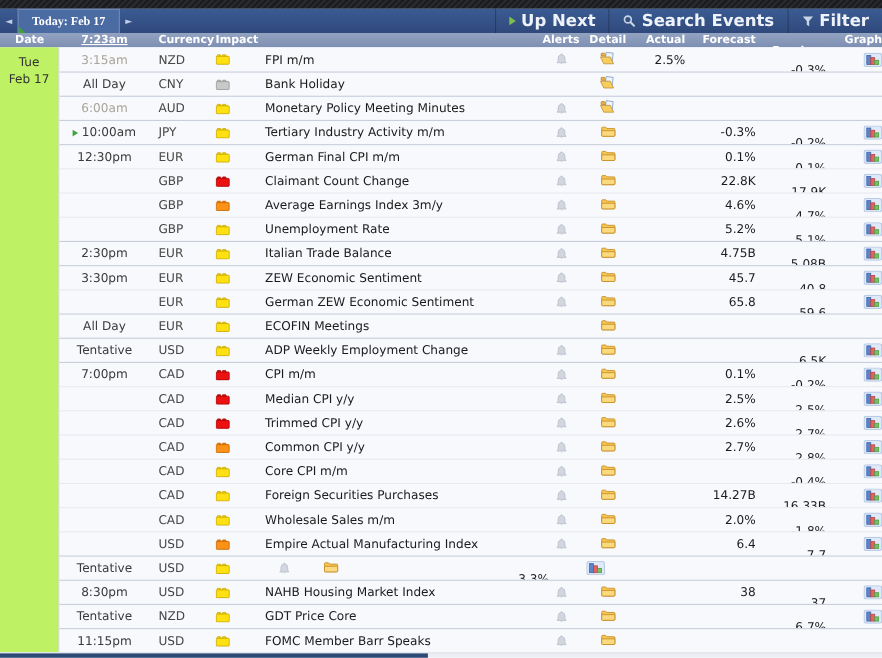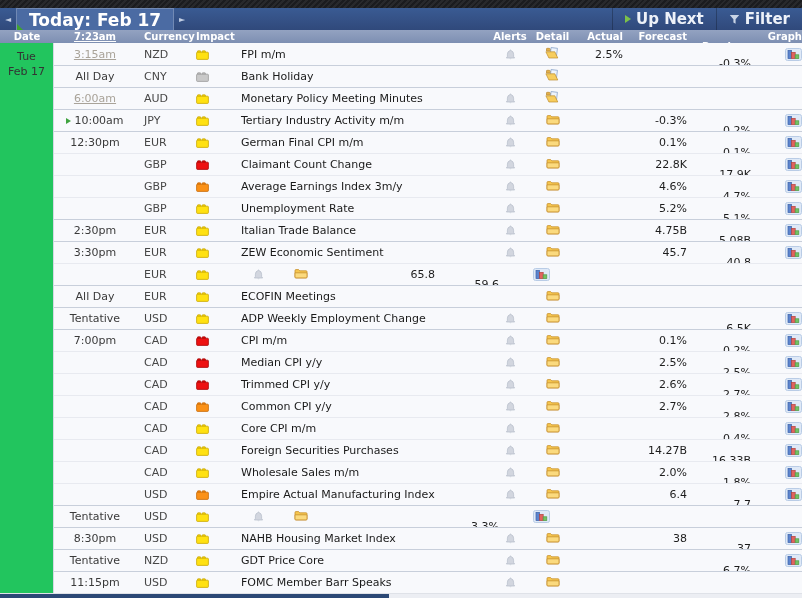--- a/index.html
+++ b/index.html
@@ -21,21 +21,21 @@
     height:22px; background:linear-gradient(#3a5b93,#30497b);
     display:flex; align-items:stretch; color:#fff;
   }
   .nav-arrow {
     width:16px; display:flex; align-items:center; justify-content:center;
     color:#c3cfe4; font-size:8px; cursor:pointer;
   }
   .today-tab {
     position:relative; background:#4b6ba3; border:1px solid #7189b4; border-bottom:none;
     padding:0 12px; display:flex; align-items:center;
-    font-weight:bold; font-size:17px; color:#fff; cursor:pointer;
+    font-weight:bold; font-size:11px; color:#fff; cursor:pointer;font-family:Liberation Serif, serif;
   }
   .today-tab::after {
     content:""; position:absolute; left:0; bottom:0;
     border-left:6px solid #3fa32e; border-top:6px solid transparent;
   }
   .toolbar-spacer { flex:1; }
   .tool-btn {
     display:flex; align-items:center; gap:5px; padding:0 12px;
     border-left:1px solid rgba(0,0,0,.25); color:#eef2f9; font-weight:bold; font-size:15px; cursor:pointer;
   }
@@ -59,33 +59,33 @@
   .c-alerts { width:40px;  text-align:center; }
   .c-detail { width:45px;  text-align:center; }
   .c-actual { width:54px;  text-align:right; padding-right:6px; }
   .c-fore   { width:64px;  text-align:right; padding-right:6px; }
   .c-prev   { width:64px;  text-align:right; padding-right:6px;margin-top:19px; }
   .c-graph  { width:45px;  text-align:right; padding-right:0; }
 
   
   .cal-body { display:flex; height:550px; }
   .date-col {
-    width:54px; background:#22c55e; border-right:1px solid #d4d9e3;
+    width:54px; background:#bef264; border-right:1px solid #d4d9e3;
     text-align:center; padding-top:6px; color:#333; line-height:15px;
   }
   .rows-col { flex:1; display:flex; flex-direction:column; }
 
   .row {
     height:22px; display:flex; align-items:center;
     border-top:1px solid #e8eaf0; background:#f8f9fc;
   }
   .row:first-child { border-top:none; }
   .row.group-start { border-top-color:#c8cfdb; }
   .row .c-time { color:#3a3a3a; }
-  .row.past .c-time { color:#a9a399;text-decoration:underline; }
+  .row.past .c-time { color:#a9a399; }
   .row .c-cur { color:#474747; }
   .row .c-actual, .row .c-fore, .row .c-prev { color:#1c1c1c; }
   .row .c-event { color:#1a1a1a; cursor:pointer; }
 
   .upnext-arrow { display:none; width:0; height:0; margin-right:3px;
     border-left:5px solid #3fa33f; border-top:3.5px solid transparent; border-bottom:3.5px solid transparent;
     vertical-align:middle; }
   .row.upnext .upnext-arrow { display:inline-block; }
 
   
@@ -114,20 +114,27 @@
   <div class="toolbar">
     <div class="nav-arrow">◄</div>
     <div class="today-tab">
       <span>Today: Feb 17</span>
     </div>
     <div class="nav-arrow">►</div>
     <div class="toolbar-spacer"></div>
     <div class="tool-btn">
       <span class="upnext-tri"></span>
       <span>Up Next</span>
+    </div>
+    <div class="tool-btn">
+      <svg width="12" height="12" viewBox="0 0 12 12">
+        <circle cx="4.8" cy="4.8" r="3.1" fill="none" stroke="#c9d4e6" stroke-width="1.5"></circle>
+        <line x1="7.2" y1="7.2" x2="10.4" y2="10.4" stroke="#c9d4e6" stroke-width="1.8" stroke-linecap="round"></line>
+      </svg>
+      <span>Search Events</span>
     </div>
     <div class="tool-btn">
       <svg width="11" height="11" viewBox="0 0 11 11">
         <path d="M0.8 1 L10.2 1 L6.6 5.2 L6.6 9.8 L4.4 8.6 L4.4 5.2 Z" fill="#c9d4e6"></path>
       </svg>
       <span>Filter</span>
     </div>
   </div>
 
   <div class="col-header">
@@ -536,20 +543,21 @@
         <div class="row">
     <div class="c-time"><span class="time-text"></span></div>
     <div class="c-cur">EUR</div>
     <div class="c-imp">
       <svg class="impact-icon imp-yellow" viewBox="0 0 13 10">
         <rect class="s" x="1.5" y="0.8" width="3.2" height="2.6" rx="0.5" stroke-width="0.7"></rect>
         <rect class="s" x="6.2" y="0.8" width="3.2" height="2.6" rx="0.5" stroke-width="0.7"></rect>
         <rect class="b" x="0.6" y="2.2" width="11.8" height="7.2" rx="0.8" stroke-width="0.8"></rect>
       </svg>
     </div>
+    <div class="c-event">German ZEW Economic Sentiment</div>
     <div class="c-alerts">
       <svg class="icon-btn" width="11" height="12" viewBox="0 0 11 12">
         <path d="M5.5 1 Q6.2 1 6.2 1.8 Q8.6 2.3 8.6 5.2 L8.6 7.4 L9.6 9 L1.4 9 L2.4 7.4 L2.4 5.2 Q2.4 2.3 4.8 1.8 Q4.8 1 5.5 1 Z" fill="#d2d6df" stroke="#b5bbc8" stroke-width="0.7"></path>
         <path d="M4.3 9.6 Q5.5 11 6.7 9.6 Z" fill="#c4c9d4"></path>
       </svg>
     </div>
     <div class="c-detail">
       <span class="icon-btn det-closed">
         
         <svg class="folder-closed-svg" width="14" height="11" viewBox="0 0 14 11">

